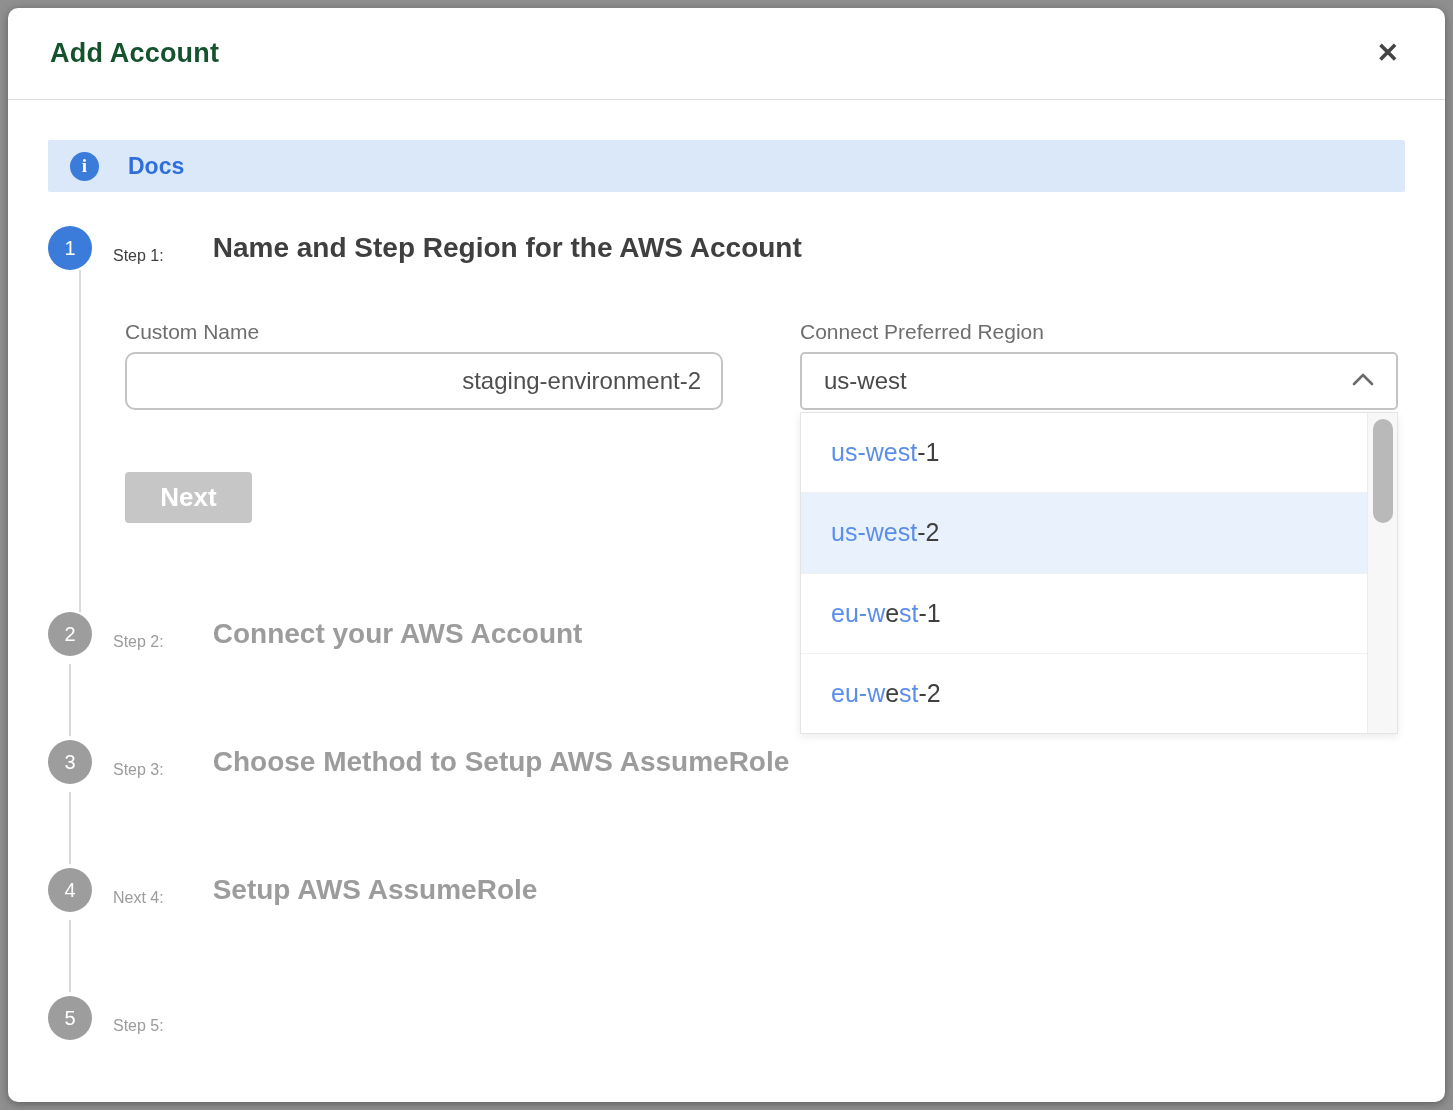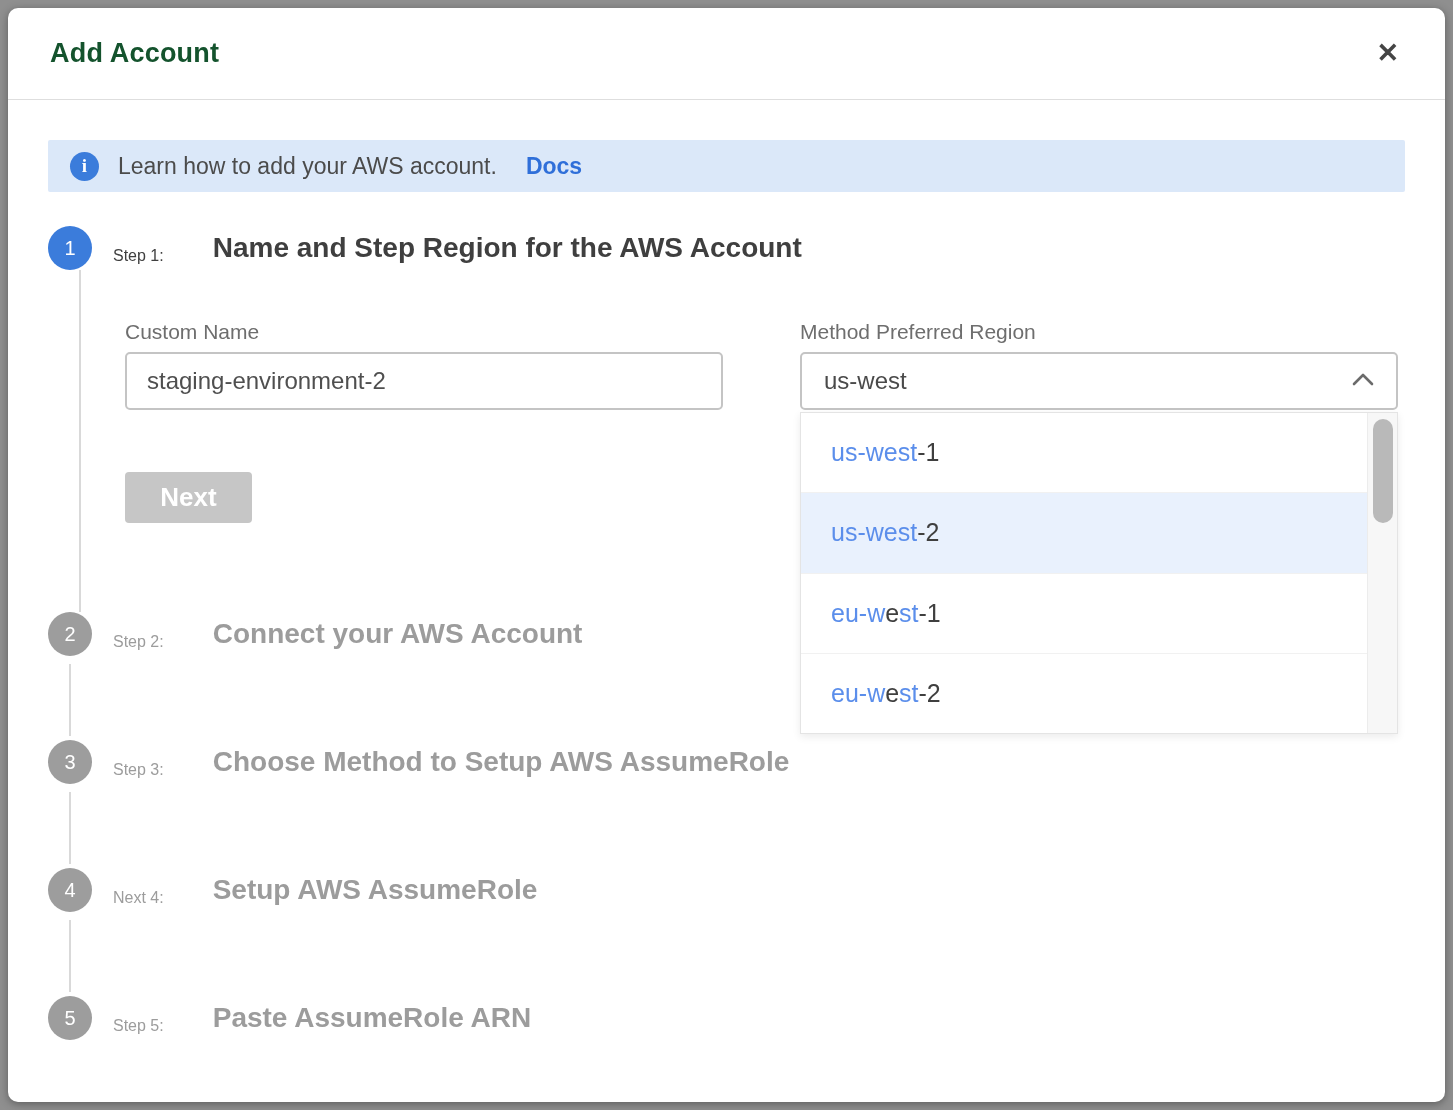--- a/index.html
+++ b/index.html
@@ -84,26 +84,27 @@
     height:72px; width:0;
     margin:8px 0 4px 21px;
     border-left:2px solid #d9d9d9;
   }
   
   .form-row { display:flex; gap:77px; }
   .form-col { flex:0 0 598px; }
   .field-label { font-size:21px; color:#6e6e6e; margin-bottom:8px; }
   .text-input {
     width:100%; height:58px;
-    border:2px solid #c4c4c4; border-radius:5px;
+    border:2px solid #c4c4c4; border-radius:10px;
     padding:0 20px;
     font-size:24px; color:#4f4f4f;
     font-family:"Liberation Sans", sans-serif;
     background:#ffffff;
     outline:none;
+    text-align:right;
   }
   .next-btn {
     margin-top:62px;
     width:127px; height:51px;
     background:#c6c6c6; border:none; border-radius:4px;
     color:#ffffff; font-size:26px; font-weight:700;
     font-family:"Liberation Sans", sans-serif;
     cursor:not-allowed;
   }
   
@@ -164,41 +165,40 @@
     <div class="modal-title">Add Account</div>
     <button class="close-btn">
       <span>✕</span>
     </button>
   </div>
 
   <div class="content">
 
     <div class="banner">
       <span class="info-icon">i</span>
-      <span class="banner-text">Learn how to add your AWS account.</span>
       <a class="docs-link">Docs</a>
     </div>
 
     <div class="step-header active-step step1-header">
       <div class="step-circle active">1</div>
       <span class="step-prefix">Step 1:</span>
       <span class="step-name">Name and Step Region for the AWS Account</span>
     </div>
 
     <div class="step1-body">
       <div class="form-row">
 
         <div class="form-col">
           <div class="field-label">Custom Name</div>
           <input class="text-input" type="text" value="staging-environment-2" style="">
           <button class="next-btn" disabled="">Next</button>
         </div>
 
         <div class="form-col">
-          <div class="field-label">Method Preferred Region</div>
+          <div class="field-label">Connect Preferred Region</div>
           <div class="select-wrap">
             <div class="select-box">
               <span class="select-value">us-west</span>
               <span class="chevron-up">
                 <svg width="22" height="13" viewBox="0 0 22 13" fill="none">
                   <polyline points="2,11 11,2 20,11" stroke="#6b6b6b" stroke-width="2.6" stroke-linecap="round" stroke-linejoin="round"></polyline>
                 </svg>
               </span>
             </div>
 
@@ -257,17 +257,16 @@
     <div class="step-header inactive-step">
       <div class="step-circle inactive">4</div>
       <span class="step-prefix">Next 4:</span>
       <span class="step-name">Setup AWS AssumeRole</span>
     </div>
     <div class="connector"></div>
 
     <div class="step-header inactive-step">
       <div class="step-circle inactive">5</div>
       <span class="step-prefix">Step 5:</span>
-      <span class="step-name">Paste AssumeRole ARN</span>
     </div>
 
   </div>
 </div>
 
 </body></html>

